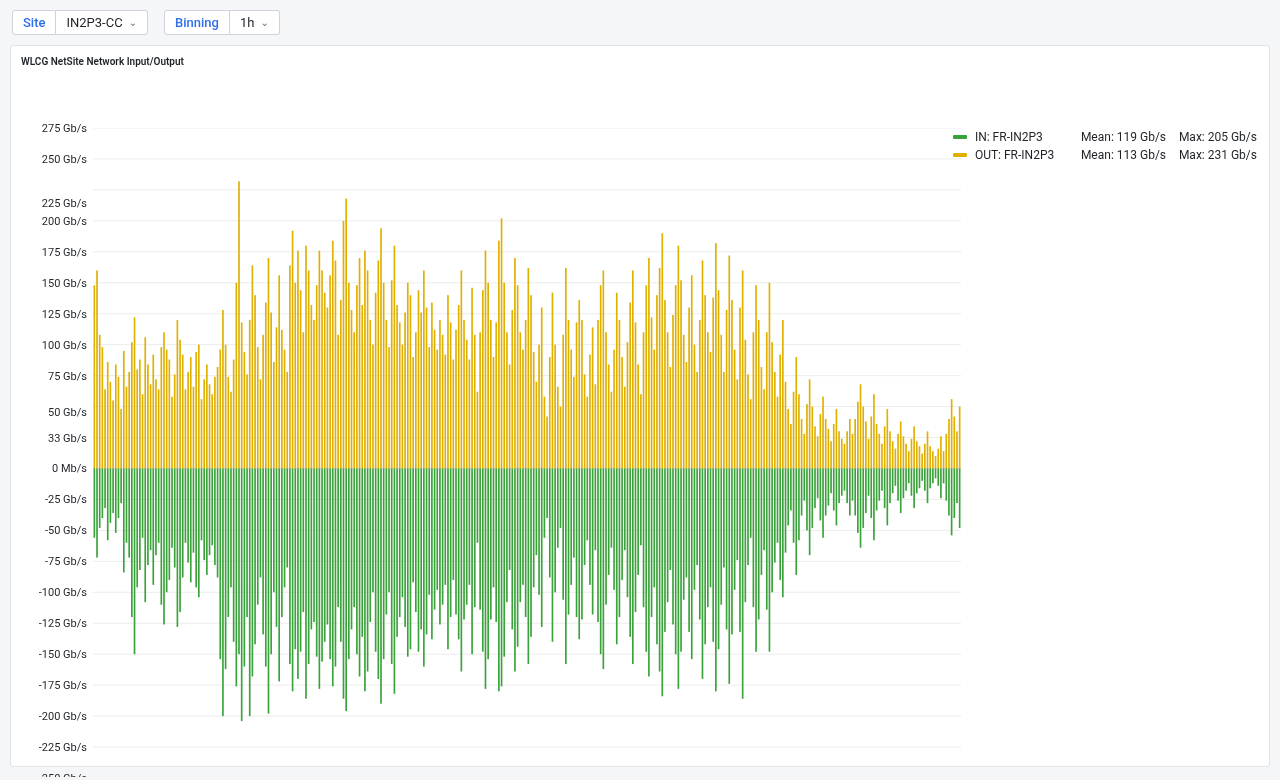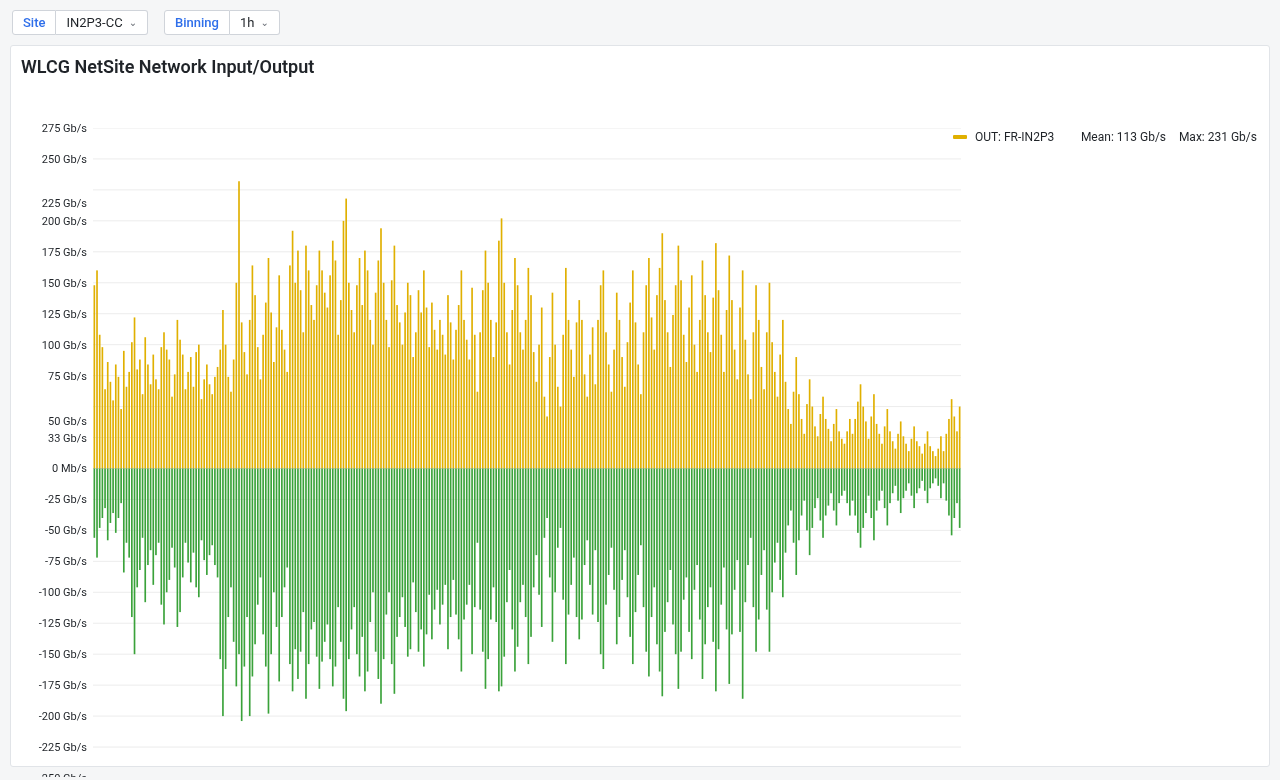--- a/index.html
+++ b/index.html
@@ -3,21 +3,21 @@
 <meta charset="utf-8">
 <style>
   html,body{margin:0;padding:0;background:#f5f6f7;font-family:-apple-system,BlinkMacSystemFont,"Segoe UI",Roboto,Helvetica,Arial,sans-serif;font-size:13px;color:#1f2328}
   .toolbar{display:flex;gap:16px;padding:10px 12px}
   .group{display:flex;align-items:flex-end}
   .pill{display:flex;align-items:center;padding:4px 10px;border:1px solid #d0d4da;background:#fff;border-radius:3px;font-size:13px;color:#1f2328}
   .pill.label{color:#2f6fea;font-weight:500;border-top-right-radius:0;border-bottom-right-radius:0}
   .pill.sel{border-top-left-radius:0;border-bottom-left-radius:0;border-left:none;cursor:pointer}
   .pill.sel .caret{margin-left:6px;font-size:10px;color:#6a6f77}
   .panel{margin:0 10px 10px 10px;background:#fff;border:1px solid #e1e4e8;border-radius:3px;position:relative;height:720px}
-  .panel-title{position:absolute;left:10px;top:10px;font-weight:600;font-size:18px}
+  .panel-title{position:absolute;left:10px;top:10px;font-weight:600;font-size:10px}
   .legend{position:absolute;right:12px;top:84px;font-size:12px;text-align:left}
   .legend .row{display:flex;align-items:center;gap:8px;margin-bottom:4px;white-space:nowrap}
   .legend .swatch{width:14px;height:4px;border-radius:1px;display:inline-block}
   .legend .name{min-width:98px}
   .legend .mean{min-width:90px}
   .chart-area{position:absolute;left:82px;top:82px;width:868px;height:650px}
   .ylabels{position:absolute;left:0;top:82px;width:78px;height:650px}
   .ylabels div{position:absolute;right:2px;transform:translateY(-50%);font-size:11px;color:#1f2328;white-space:nowrap}
   .xlabels{position:absolute;left:82px;top:740px;width:868px}
   svg{display:block}
@@ -40,38 +40,44 @@
       <span class="caret">⌄</span>
     </div>
   </div>
 </div>
 
 <div class="panel">
   <div class="panel-title">WLCG NetSite Network Input/Output</div>
 
   <div class="legend">
     <div class="row">
+      <span class="swatch" style="background:#3aa23a"></span>
+      <span class="name">IN: FR-IN2P3</span>
+      <span class="mean">Mean: 119 Gb/s</span>
+      <span class="max">Max: 205 Gb/s</span>
+    </div>
+    <div class="row">
       <span class="swatch" style="background:#e0b000"></span>
       <span class="name">OUT: FR-IN2P3</span>
       <span class="mean">Mean: 113 Gb/s</span>
       <span class="max">Max: 231 Gb/s</span>
     </div>
   </div>
 
   <div class="ylabels" id="ylabels">
       <div style="top: 0px;">275 Gb/s</div>
       <div style="top: 30.9524px;">250 Gb/s</div>
       <div style="top: 75px;">225 Gb/s</div>
       <div style="top: 92.8571px;">200 Gb/s</div>
       <div style="top: 123.81px; margin-left: 8px;">175 Gb/s</div>
       <div style="top: 154.762px;">150 Gb/s</div>
       <div style="top: 185.714px;">125 Gb/s</div>
       <div style="top: 216.667px;">100 Gb/s</div>
       <div style="top: 247.619px;">75 Gb/s</div>
-      <div style="top: 293px;">50 Gb/s</div>
+      <div style="top: 284px;">50 Gb/s</div>
       <div style="top: 309.524px;">33 Gb/s</div>
       <div style="top: 340.476px;">0 Mb/s</div>
       <div style="top: 371.429px;">-25 Gb/s</div>
       <div style="top: 402.381px; text-align: center;">-50 Gb/s</div>
       <div style="top: 433.333px; margin-left: 40px;">-75 Gb/s</div>
       <div style="top: 464.286px;">-100 Gb/s</div>
       <div style="top: 495.238px;">-125 Gb/s</div>
       <div style="top: 526.19px;">-150 Gb/s</div>
       <div style="top: 557.143px;">-175 Gb/s</div>
       <div style="top: 588.095px;">-200 Gb/s</div>

